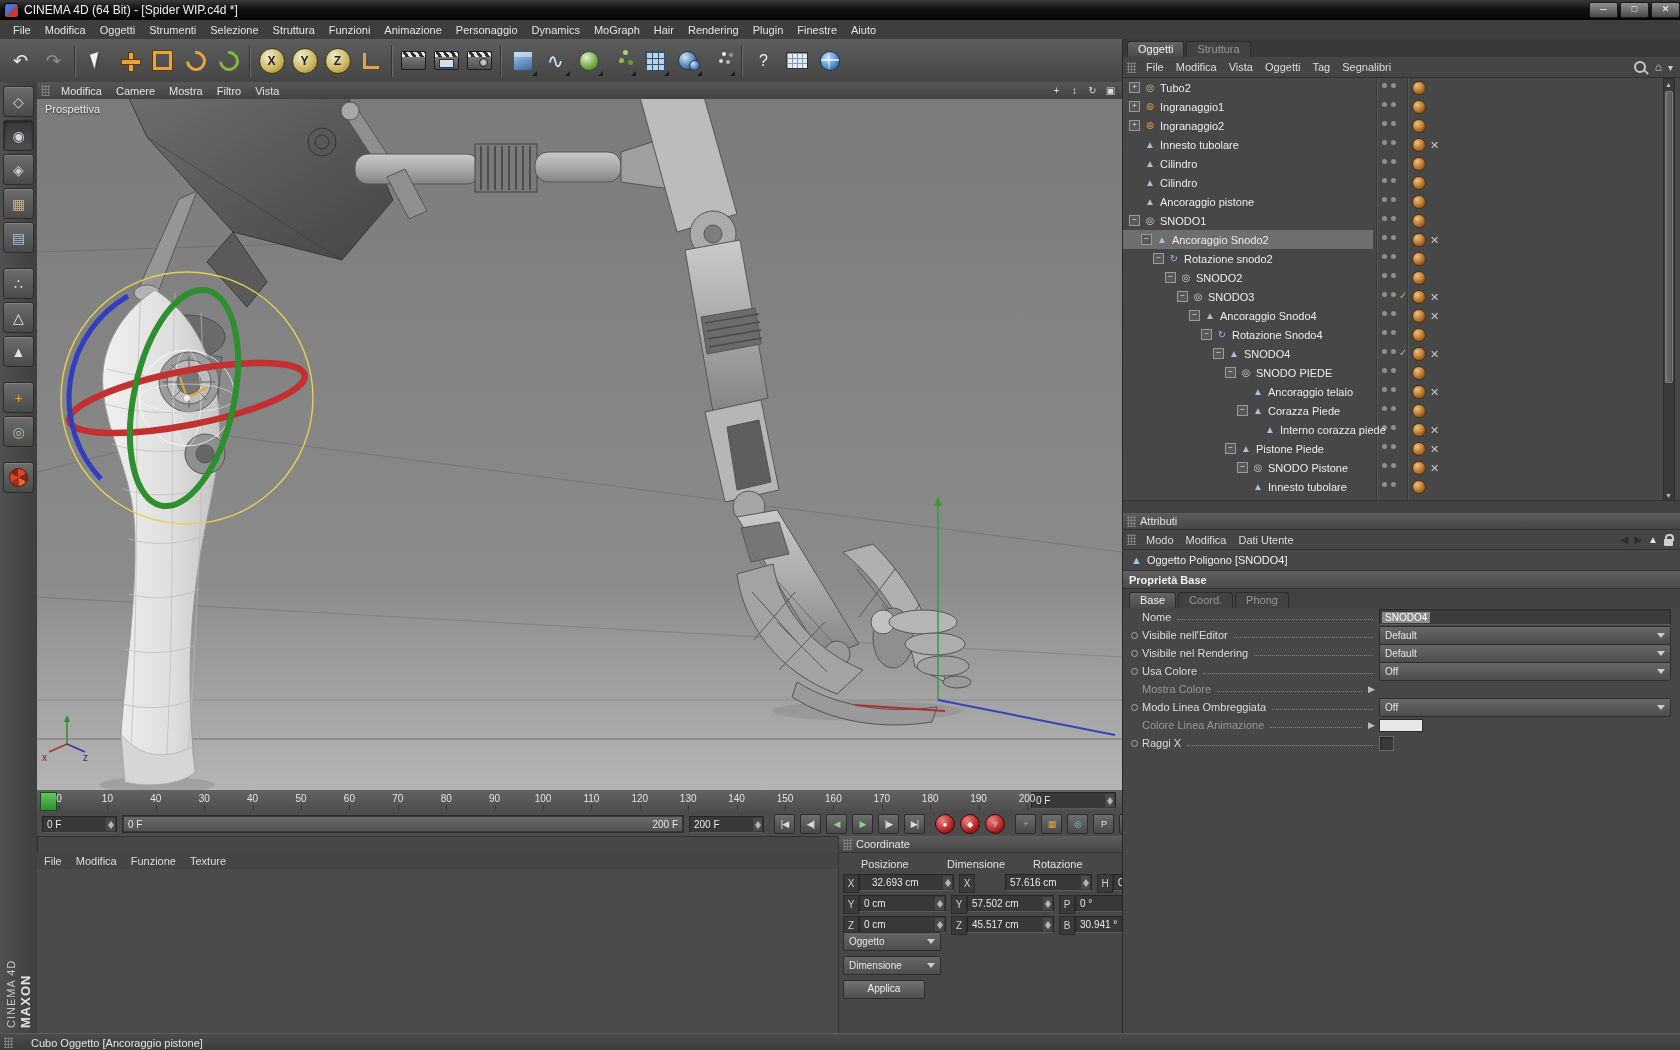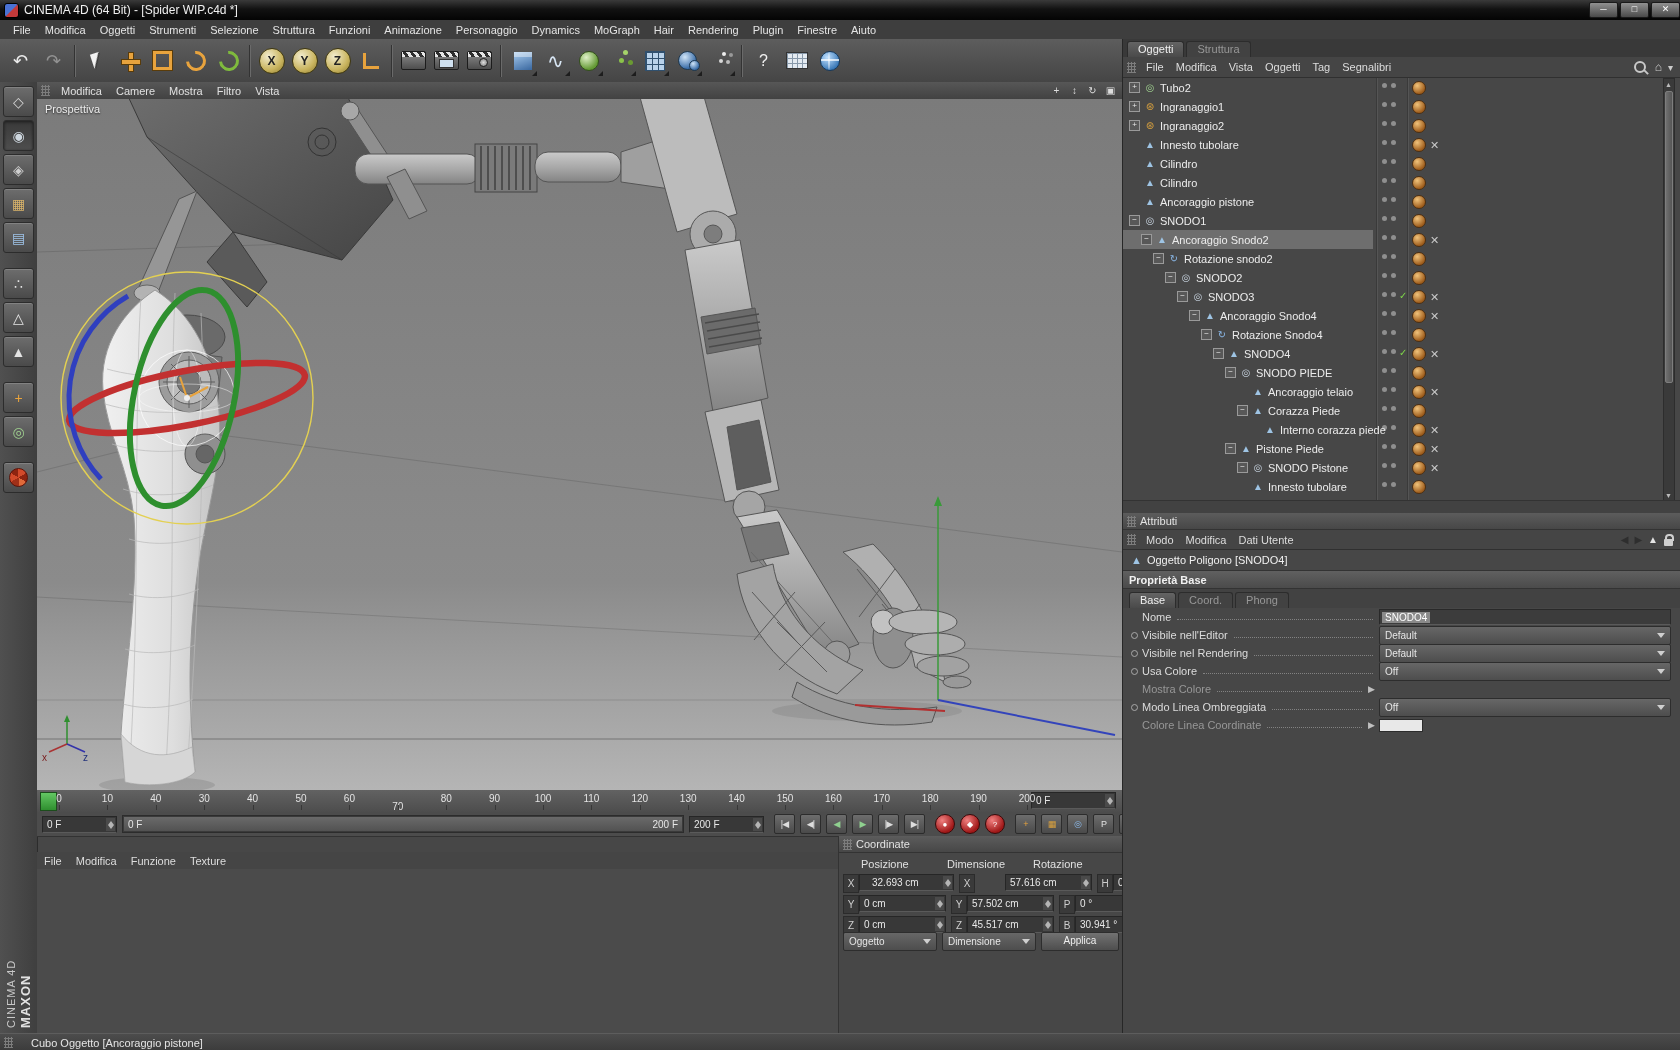--- a/index.html
+++ b/index.html
@@ -137,21 +137,21 @@
   #mat-body{left:37px;top:869px;width:801px;height:164px;background:#4b4b4b;}
   #coord-panel{left:838px;top:836px;width:284px;height:197px;background:#474747;border-left:1px solid #333;}
   #coord-header{left:0;top:0;width:100%;}
   #coord-cols{position:absolute;top:22px;left:22px;right:4px;display:flex;color:#e0e0e0;}
   #coord-grid{position:absolute;top:38px;left:4px;right:4px;}
   .coord-row{display:flex;gap:5px;margin-bottom:2px;}
   .coord-cell{display:flex;flex:none;}
   .chip{width:14px;height:17px;background:#3a3a3a;border:1px solid #2b2b2b;color:#cfcfcf;font-size:10px;
         display:flex;align-items:center;justify-content:center;flex:none;}
   .coord-cell .num-field{width:52px;height:15px;}
-  #coord-footer{position:absolute;top:96px;left:4px;right:4px;display:flex;gap:5px;}
+  #coord-footer{position:absolute;top:96px;left:4px;right:4px;display:flex;gap:5px;flex-direction:column;}
   .dropdown{background:linear-gradient(#676767,#4d4d4d);border:1px solid #2d2d2d;border-radius:2px;height:17px;
         display:flex;align-items:center;justify-content:space-between;padding:0 5px;color:#e6e6e6;font-size:10px;}
   .dd-arrow{width:0;height:0;border:4px solid transparent;border-top:5px solid #cfcfcf;margin-top:4px;margin-left:4px;}
   .button{background:linear-gradient(#727272,#4e4e4e);border:1px solid #2d2d2d;border-radius:2px;height:17px;
         line-height:16px;text-align:center;color:#eee;font-size:10px;}
   
   #right{left:1122px;top:39px;width:558px;height:994px;background:#474747;border-left:1px solid #272727;}
   #r-tabs{height:18px;background:#393939;display:flex;align-items:flex-end;padding-left:4px;gap:2px;}
   .rtab{padding:1px 10px 2px;border:1px solid #2c2c2c;border-bottom:none;border-radius:3px 3px 0 0;
         background:linear-gradient(#646464,#4a4a4a);color:#f0f0f0;}
@@ -593,21 +593,21 @@
       <div class="tick-label" style="left: 118.8px;">40</div>
       <div class="tick-mark" style="left: 118.8px;"></div>
       <div class="tick-label" style="left: 167.2px;">30</div>
       <div class="tick-mark" style="left: 167.2px;"></div>
       <div class="tick-label" style="left: 215.6px;">40</div>
       <div class="tick-mark" style="left: 215.6px;"></div>
       <div class="tick-label" style="left: 264px;">50</div>
       <div class="tick-mark" style="left: 264px;"></div>
       <div class="tick-label" style="left: 312.4px;">60</div>
       <div class="tick-mark" style="left: 312.4px;"></div>
-      <div class="tick-label" style="left: 360.8px; margin-top: 8px;">70</div>
+      <div class="tick-label" style="left: 360.8px;">70</div>
       <div class="tick-mark" style="left: 360.8px;"></div>
       <div class="tick-label" style="left: 409.2px;">80</div>
       <div class="tick-mark" style="left: 409.2px;"></div>
       <div class="tick-label" style="left: 457.6px;">90</div>
       <div class="tick-mark" style="left: 457.6px;"></div>
       <div class="tick-label" style="left: 506px;">100</div>
       <div class="tick-mark" style="left: 506px;"></div>
       <div class="tick-label" style="left: 554.4px;">110</div>
       <div class="tick-mark" style="left: 554.4px;"></div>
       <div class="tick-label" style="left: 602.8px;">120</div>
@@ -1217,27 +1217,35 @@
           <div class="leader"></div>
           <div class="actl">
             <div class="dropdown a-drop">
               <div>Off</div>
               <div class="dd-arrow"></div>
             </div>
           </div>
         </div>
         <div class="arow">
           <div class="adot none"></div>
-          <div class="alabel dis">Colore Linea Coordinate</div>
+          <div class="alabel dis">Colore Linea Animazione</div>
           <div class="leader"></div>
           <div class="a-flyarrow">▶</div>
           <div class="actl">
             <div class="a-swatch" style="background: rgb(232, 232, 232);"></div>
           </div>
         </div>
+        <div class="arow">
+          <div class="adot"></div>
+          <div class="alabel">Raggi X</div>
+          <div class="leader"></div>
+          <div class="actl">
+            <div class="a-check"></div>
+          </div>
+        </div>
       </div>
   </div>
 
   <div id="status" class="abs">
     <span class="grip"></span>
     <span class="text">Cubo Oggetto [Ancoraggio pistone]</span>
   </div>
 
 </div>
 

